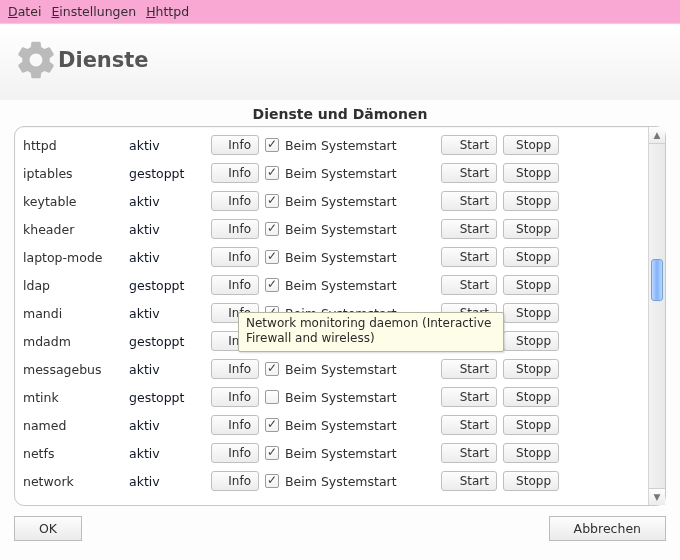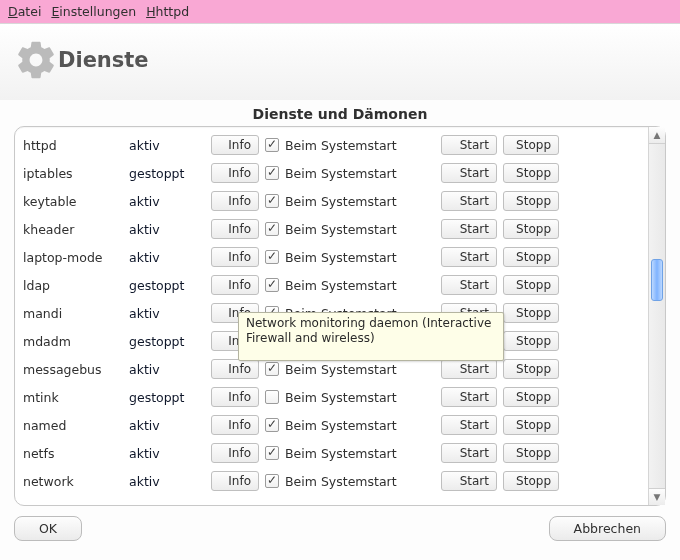--- a/index.html
+++ b/index.html
@@ -150,31 +150,31 @@
   .footer {
     display: flex;
     justify-content: space-between;
     padding: 10px 14px;
   }
   .big-btn {
     font: inherit;
     padding: 4px 24px;
     background: linear-gradient(#fdfdfd, #ebebeb);
     border: 1px solid #bcbcbc;
-    border-radius: 8px;
+    border-radius: 0;
     color: #303030;
     cursor: default;
   }
 
   .tooltip {
     position: absolute;
     left: 238px;
     top: 312px;
     width: 250px;
-    padding: 3px 7px 14px 7px;
+    padding: 3px 7px 5px 7px;
     background: #fefee8;
     border: 1px solid #b4b4a0;
     border-radius: 2px;
     font-size: 12px;
     color: #2a2a2a;
     line-height: 1.25;
     box-shadow: 1px 1px 2px rgba(0,0,0,.15);
     z-index: 10;
   }
 </style>

